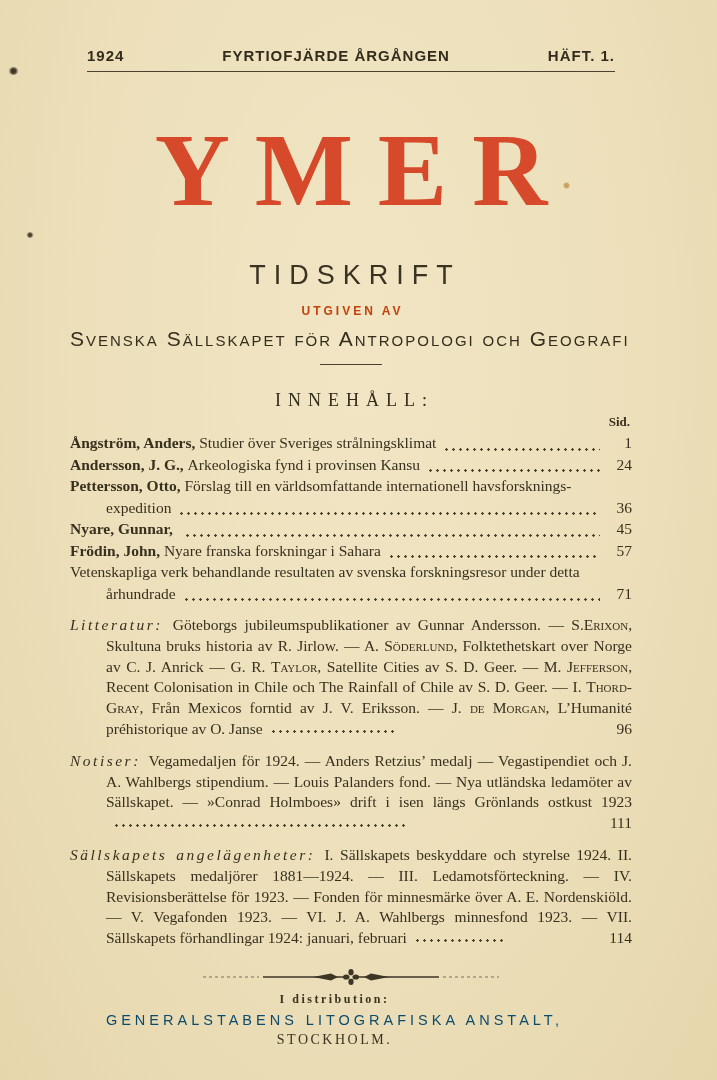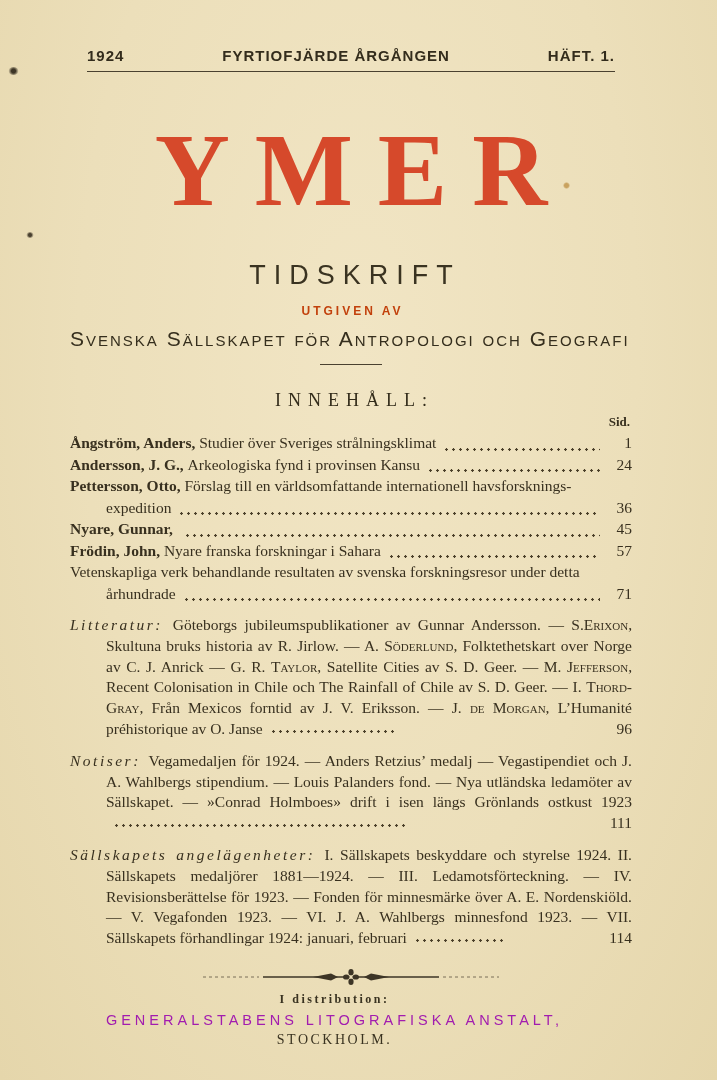--- a/index.html
+++ b/index.html
@@ -54,21 +54,21 @@
     background-size:7px 5px;background-repeat:repeat-x;background-position:left bottom;}
   .section:nth-child(1) .pdots{width:128px;}
   .section:nth-child(2) .pdots{width:296px;}
   .section:nth-child(3) .pdots{width:92px;}
   .sec-page{position:absolute;right:0;bottom:0;text-indent:0;}
   
   .ornament{margin-top:20px;text-align:center;}
   .footer{position:absolute;left:0;top:992px;width:669px;text-align:center;}
   .dist{font-size:12px;font-weight:bold;letter-spacing:2.5px;color:#3a3321;}
   .printer{margin-top:5px;font-family:"Liberation Sans", sans-serif;font-size:14.5px;
-    letter-spacing:4px;color:#a21caf;}
+    letter-spacing:4px;color:#0c4a6e;}
   .city{margin-top:4px;font-size:14px;letter-spacing:2.5px;color:#3a3321;}
   
   .speck{position:absolute;border-radius:50%;}
   .speck1{left:8px;top:67px;width:11px;height:8px;
     background:radial-gradient(circle,#3d3526 0 30%,rgba(61,53,38,.45) 55%,rgba(61,53,38,0) 75%);}
   .speck2{left:26px;top:232px;width:8px;height:6px;
     background:radial-gradient(circle,#4a4130 0 30%,rgba(74,65,48,.4) 55%,rgba(74,65,48,0) 75%);}
   .speck3{left:563px;top:182px;width:7px;height:7px;
     background:radial-gradient(circle,#c9a25f 0 40%,rgba(201,162,95,0) 75%);}
 </style>

